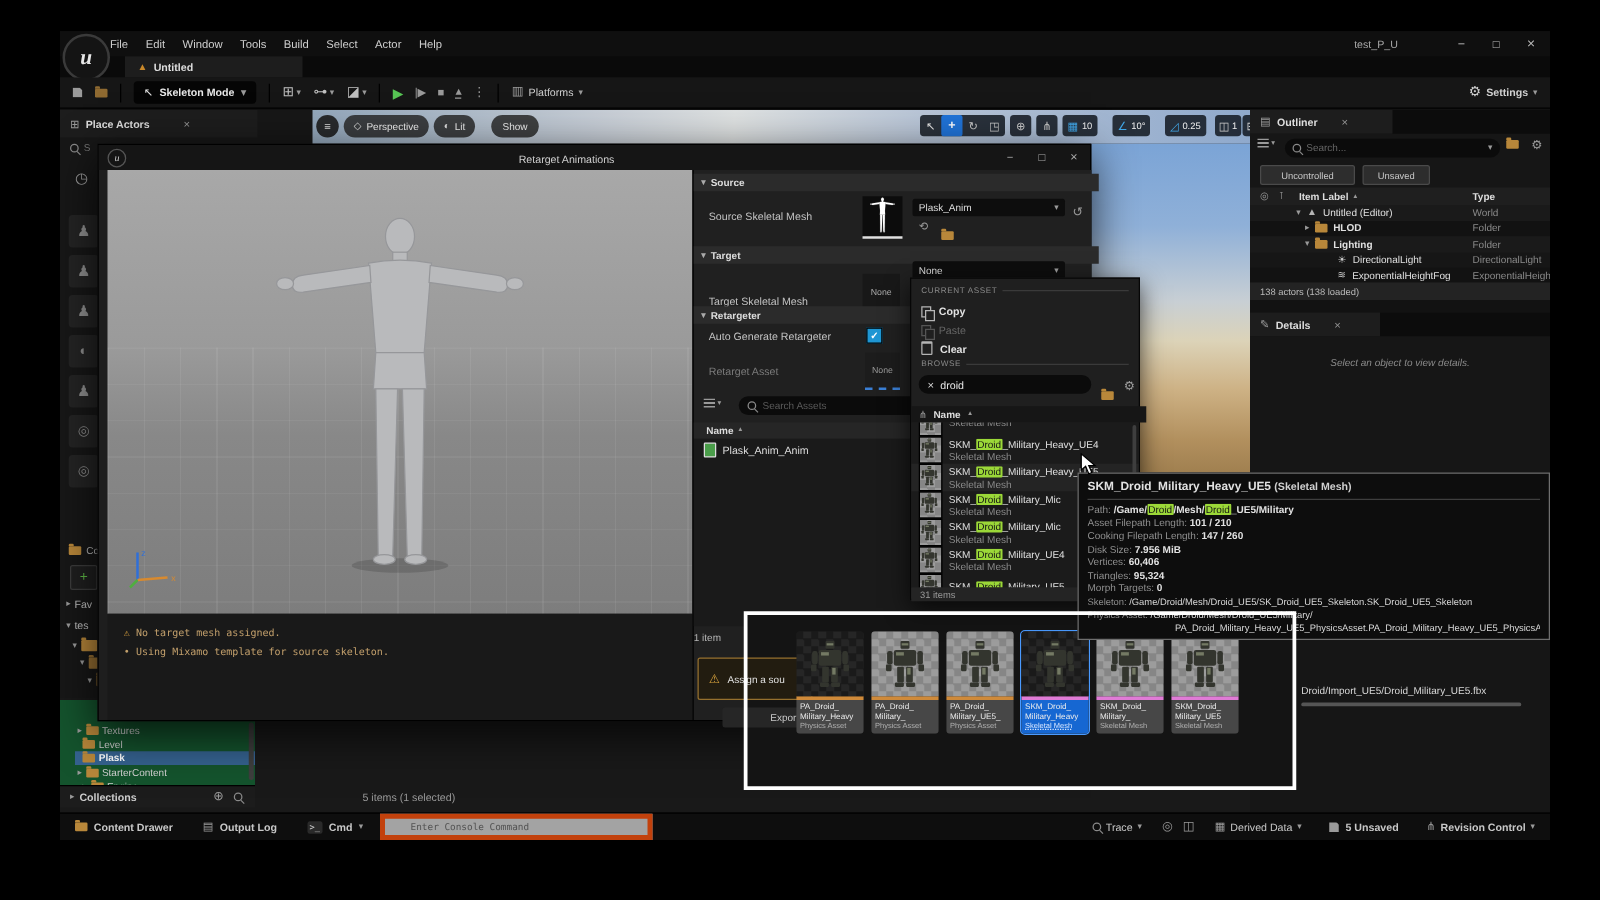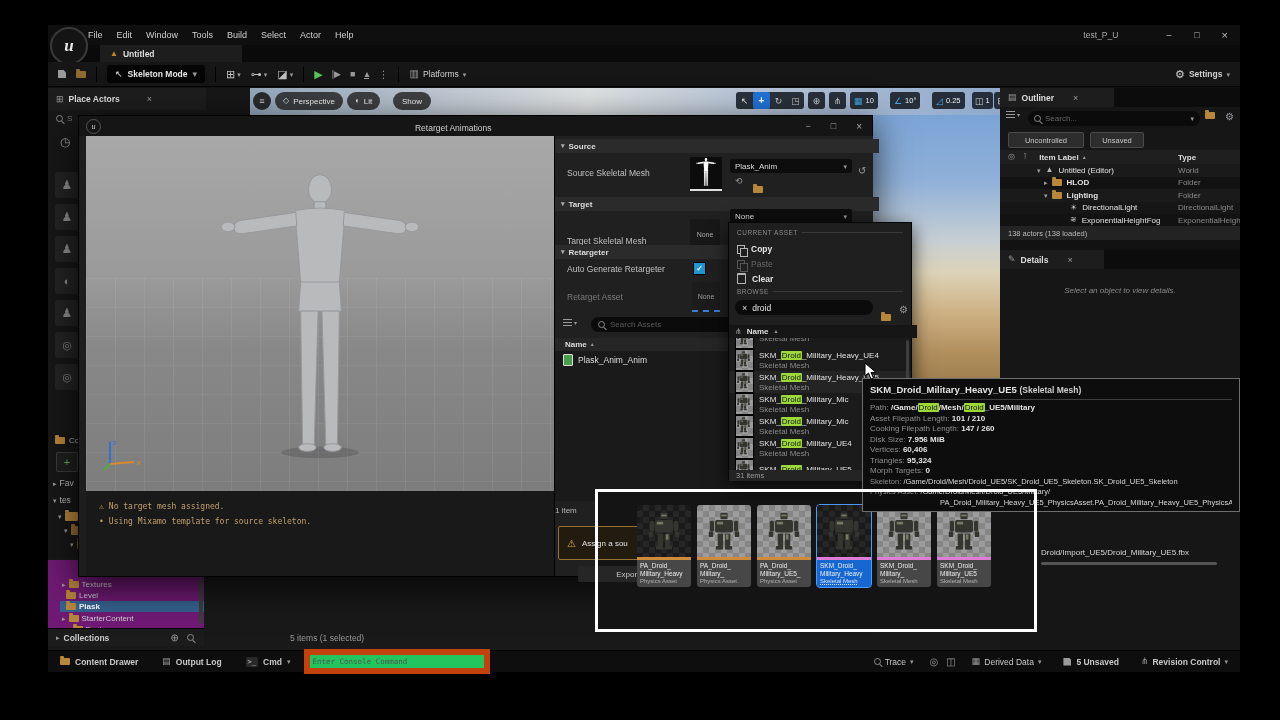--- a/index.html
+++ b/index.html
@@ -225,21 +225,21 @@
       <span class="ic" style="font-size:7px">▾</span>
       <span class="folder" style="width:13px;height:9px;opacity:.8"></span>
     </div>
   <div class="abs r" style="left:22px;top:452px;gap:3px">
       <span class="ic" style="font-size:7px">▾</span>
       <span class="folder" style="width:13px;height:9px;opacity:.6"></span>
     </div>
 </div>
 
 <div class="abs" style="left:48px;top:558px;width:952px;height:92px;background:#191919"></div>
-<div class="abs" style="left:48px;top:560px;width:156px;height:68px;background:#701a75;overflow:hidden">
+<div class="abs" style="left:48px;top:560px;width:156px;height:68px;background:#14532d;overflow:hidden">
   <div class="abs r" style="left:14px;top:19px;gap:3px;height:10px">
     <span class="ic" style="font-size:7px">▸</span>
     <span class="folder"></span>
     <span style="font-size:8px;color:#d0d0d0">Textures</span>
   </div>
   <div class="abs r" style="left:18px;top:30px;gap:3px;height:10px">
     <span class="folder"></span>
     <span style="font-size:8px;color:#d0d0d0">Level</span>
   </div>
   <div class="abs r" style="left:12px;top:41px;gap:3px;height:11px;width:140px;background:#35628f;padding-left:6px">
@@ -725,21 +725,21 @@
   </div>
   <div class="r" style="gap:5px;margin-left:24px">
     <span class="ic">▤</span>
     <span style="font-size:8.5px;color:#c8c8c8;font-weight:bold">Output Log</span>
   </div>
   <div class="r" style="gap:5px;margin-left:24px">
     <span style="font-family:'DejaVu Sans Mono',monospace;font-size:7px;color:#cfcfcf;background:#2a2a2a;padding:1px 2px;border-radius:2px">&gt;_</span>
     <span style="font-size:8.5px;color:#c8c8c8;font-weight:bold">Cmd</span>
     <span class="ic" style="font-size:7px">▾</span>
   </div>
-  <div class="r nw" style="margin-left:14px;width:170px;height:13px;background:#22c55e;border:6px solid #c2410c;padding:0 2px">
+  <div class="r nw" style="margin-left:14px;width:170px;height:13px;background:#a3a3a3;border:4px solid #c2410c;padding:0 20px">
     <span style="font-family:'DejaVu Sans Mono',monospace;font-size:7.5px;color:#525252">Enter Console Command</span>
   </div>
   <div style="flex:1"></div>
   <div class="r" style="gap:4px">
     <span class="mag"></span>
     <span style="font-size:8.5px;color:#c8c8c8">Trace</span>
     <span class="ic" style="font-size:7px">▾</span>
   </div>
   <span class="ic" style="margin-left:16px;font-size:10px">◎</span>
   <span class="ic" style="margin-left:8px;font-size:10px">◫</span>

